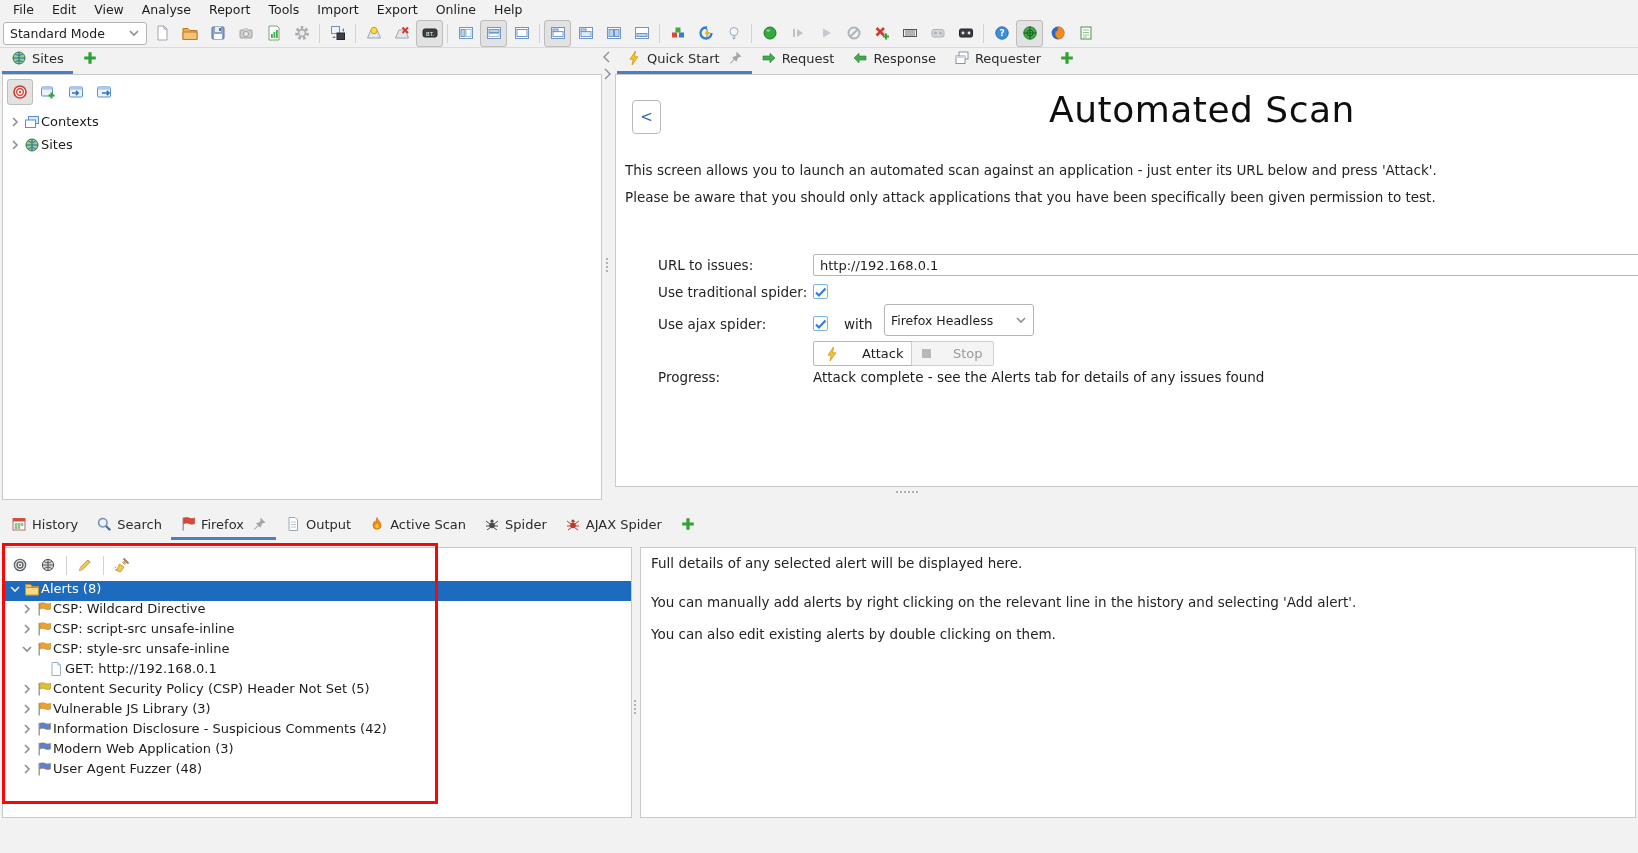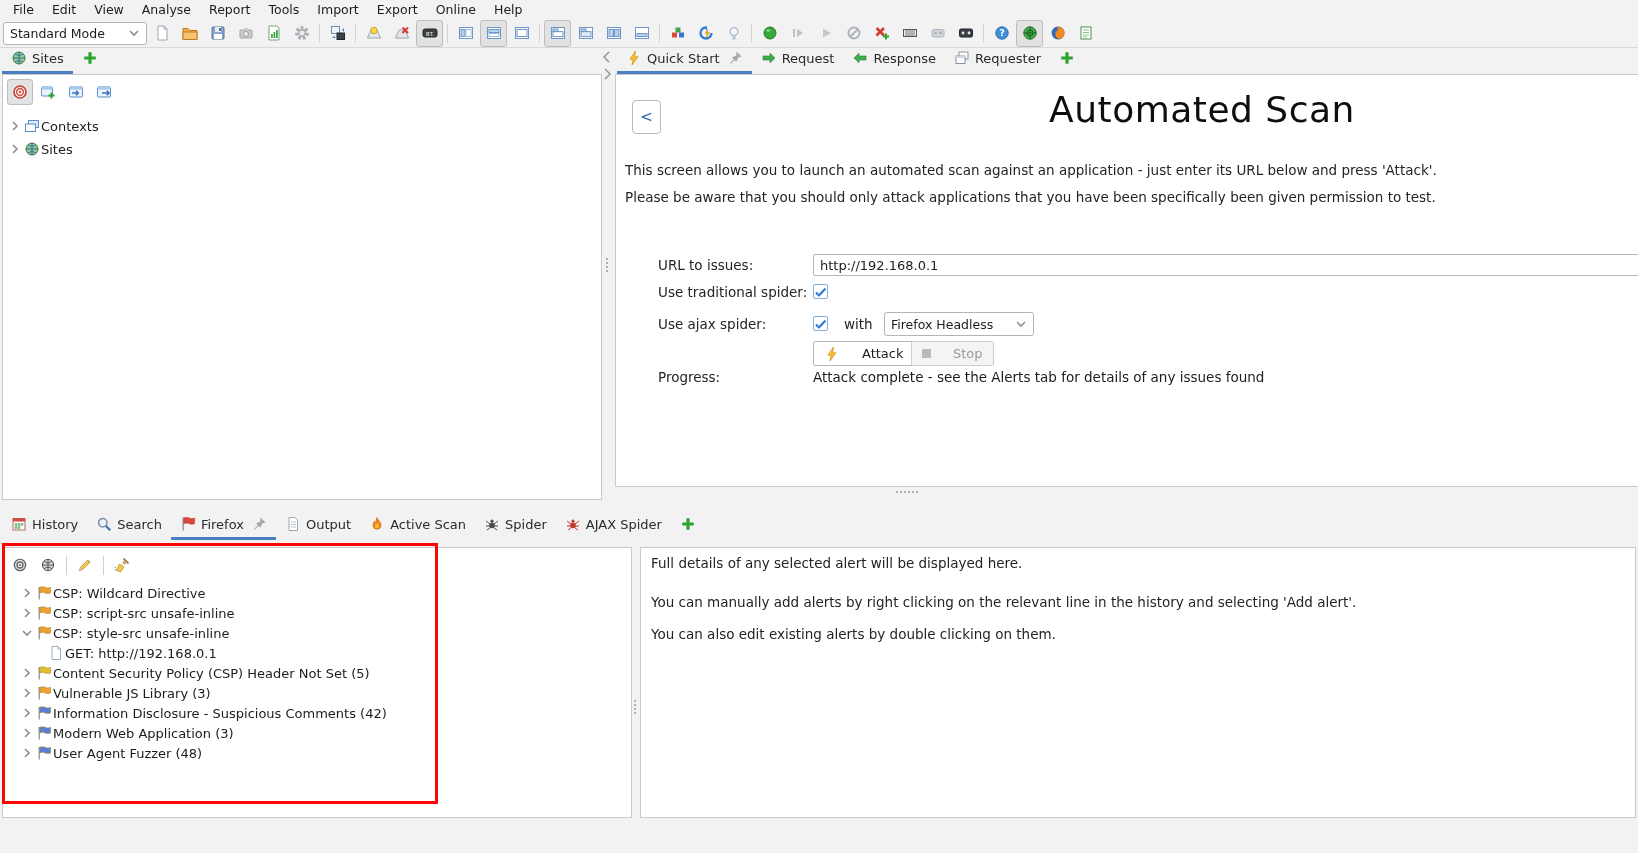--- a/index.html
+++ b/index.html
@@ -28,21 +28,21 @@
        border-bottom:3px solid transparent;color:#2b2b2b;white-space:nowrap}
   .tab.selected{border-bottom-color:var(--accent)}
   .tab .pin{margin-left:2px;opacity:.75}
   .scrollchevs{position:absolute;left:599px;top:49px;display:flex;flex-direction:column;gap:1px;color:#8a8f94}
 
   
   .panel{position:absolute;background:#fff;border:1px solid #c9c9c9;box-sizing:border-box}
   .ptoolbar{display:flex;align-items:center;gap:2px;padding:4px 4px 3px 4px}
 
   
-  .trow{display:flex;align-items:flex-end;height:20px;font-size:13px;white-space:nowrap;padding-left:4px}
+  .trow{display:flex;align-items:flex-start;height:20px;font-size:13px;white-space:nowrap;padding-left:4px}
   .trow .exp{width:16px;display:flex;justify-content:center;flex:none}
   .trow .tic{width:18px;display:flex;justify-content:center;flex:none}
   .trow.lvl1{padding-left:16px}
   .trow.lvl2{padding-left:44px}
   .trow.sel{background:var(--sel);color:#fff}
 
   
   .backbtn{position:absolute;left:16px;top:25px;width:27px;height:32px;background:#fff;
            border:1px solid #b9b9b9;border-radius:4px;display:flex;align-items:center;justify-content:center;
            font-size:15px;color:#2b66ad}
@@ -489,21 +489,21 @@
 
     <div class="fl" style="top:241px">Use ajax spider:</div>
     <div class="fc checkbox" style="top:241px">
       <span class="ic">
           <svg width="16" height="16" viewBox="0 0 16 16">
             <path d="M3 8.5l3 3 6.5-7" fill="none" stroke="#2e7fd9" stroke-width="2.2"></path>
           </svg>
         </span>
     </div>
     <div class="fl" style="left:228px;top:241px">with</div>
-    <div class="fc select" style="top:237px;left:268px;width:150px;height:24px;box-sizing:border-box">
+    <div class="fc select" style="top:229px;left:268px;width:150px;height:32px;box-sizing:border-box">
       <span>Firefox Headless</span>
       <span class="ic">
           <svg width="16" height="16" viewBox="0 0 16 16">
             <path d="M4 6l4 4 4-4" fill="none" stroke="#8a8f94" stroke-width="1.6"></path>
           </svg>
         </span>
     </div>
 
     <div class="fc btn" style="position:absolute;top:266px">
       <span class="ic">
@@ -638,20 +638,34 @@
       <span class="vsep"></span>
       <span class="icbtn" style="width:24px;height:24px">
           <svg width="16" height="16" viewBox="0 0 16 16">
             <path d="M9.5 1.5l5 5" stroke="#a87c4f" stroke-width="1.8"></path>
             <path d="M8.5 5.5l2-2 2 2-2 2z" fill="#d9b36b" stroke="#a87c4f" stroke-width="0.5"></path>
             <path d="M2.5 13.5l3-6.5 4.5 3-3.5 5z" fill="#f2c94c" stroke="#b8860b" stroke-width="0.7"></path>
             <path d="M2 10l-1.5 1M3 12.5L1 13" stroke="#6f9fd8"></path>
           </svg>
         </span>
     </div>
+    <div class="trow sel">
+      <span class="exp">
+          <svg width="16" height="16" viewBox="0 0 16 16">
+            <path d="M4 6l4 4 4-4" fill="none" stroke="#e8eef5" stroke-width="1.6"></path>
+          </svg>
+        </span>
+      <span class="tic">
+          <svg width="16" height="16" viewBox="0 0 16 16">
+            <path d="M1.5 3.5h5l1.5 2h6.5v8.5H1.5z" fill="#f3c75f" stroke="#c1922c"></path>
+            <path d="M1.5 6.5h13v7.5h-13z" fill="#f8d98a" stroke="#c1922c"></path>
+          </svg>
+        </span>
+      <span>Alerts (8)</span>
+    </div>
     <div class="trow lvl1">
       <span class="exp">
           <svg width="16" height="16" viewBox="0 0 16 16">
             <path d="M6 4l4 4-4 4" fill="none" stroke="#8a8f94" stroke-width="1.6"></path>
           </svg>
         </span>
       <span class="tic">
           <svg width="16" height="16" viewBox="0 0 16 16">
             <path d="M3.2 14.5V2" stroke="#8f8f8f" stroke-width="1.3"></path>
             <path d="M3.8 2.3c2-.8 3.6-.8 5.4 0s3.4.8 5.4 0v5.6c-2 .8-3.6.8-5.4 0s-3.4-.8-5.4 0z" fill="#efa02f" stroke="#9c7a20" stroke-width="0.5"></path>

